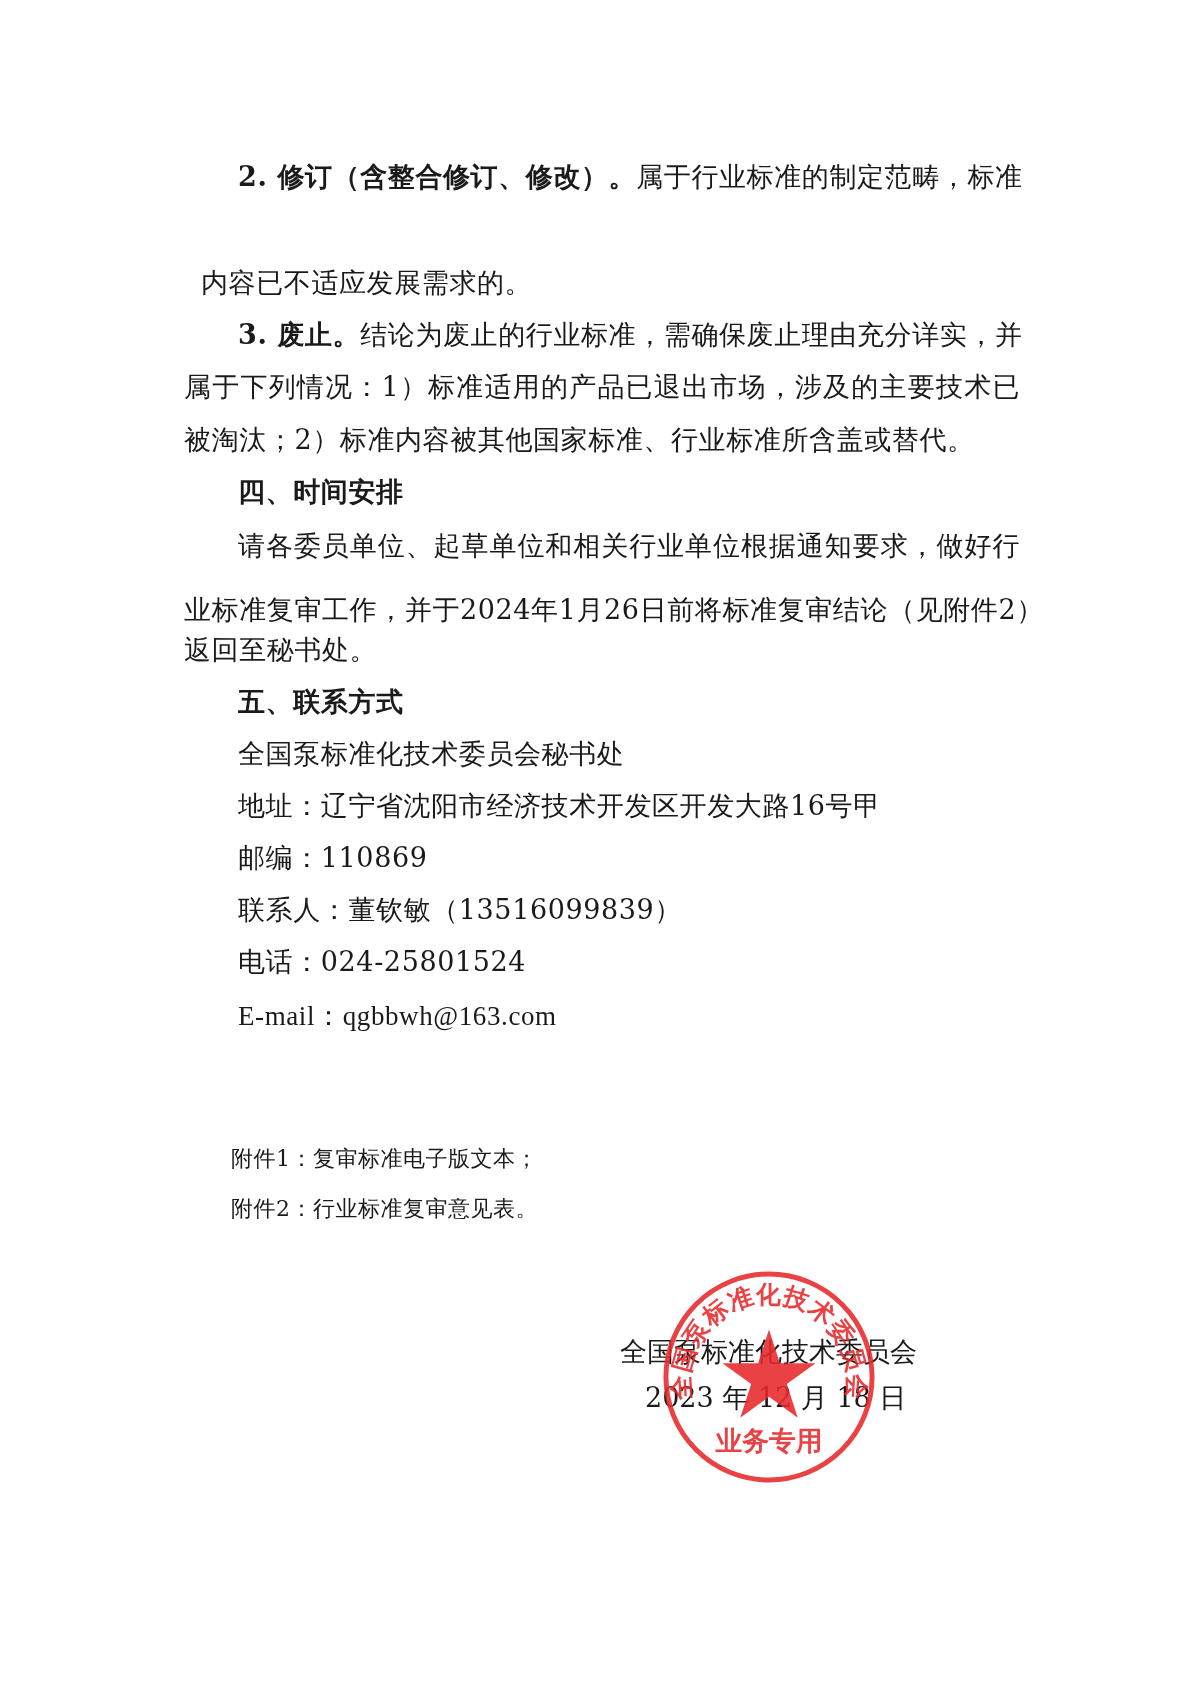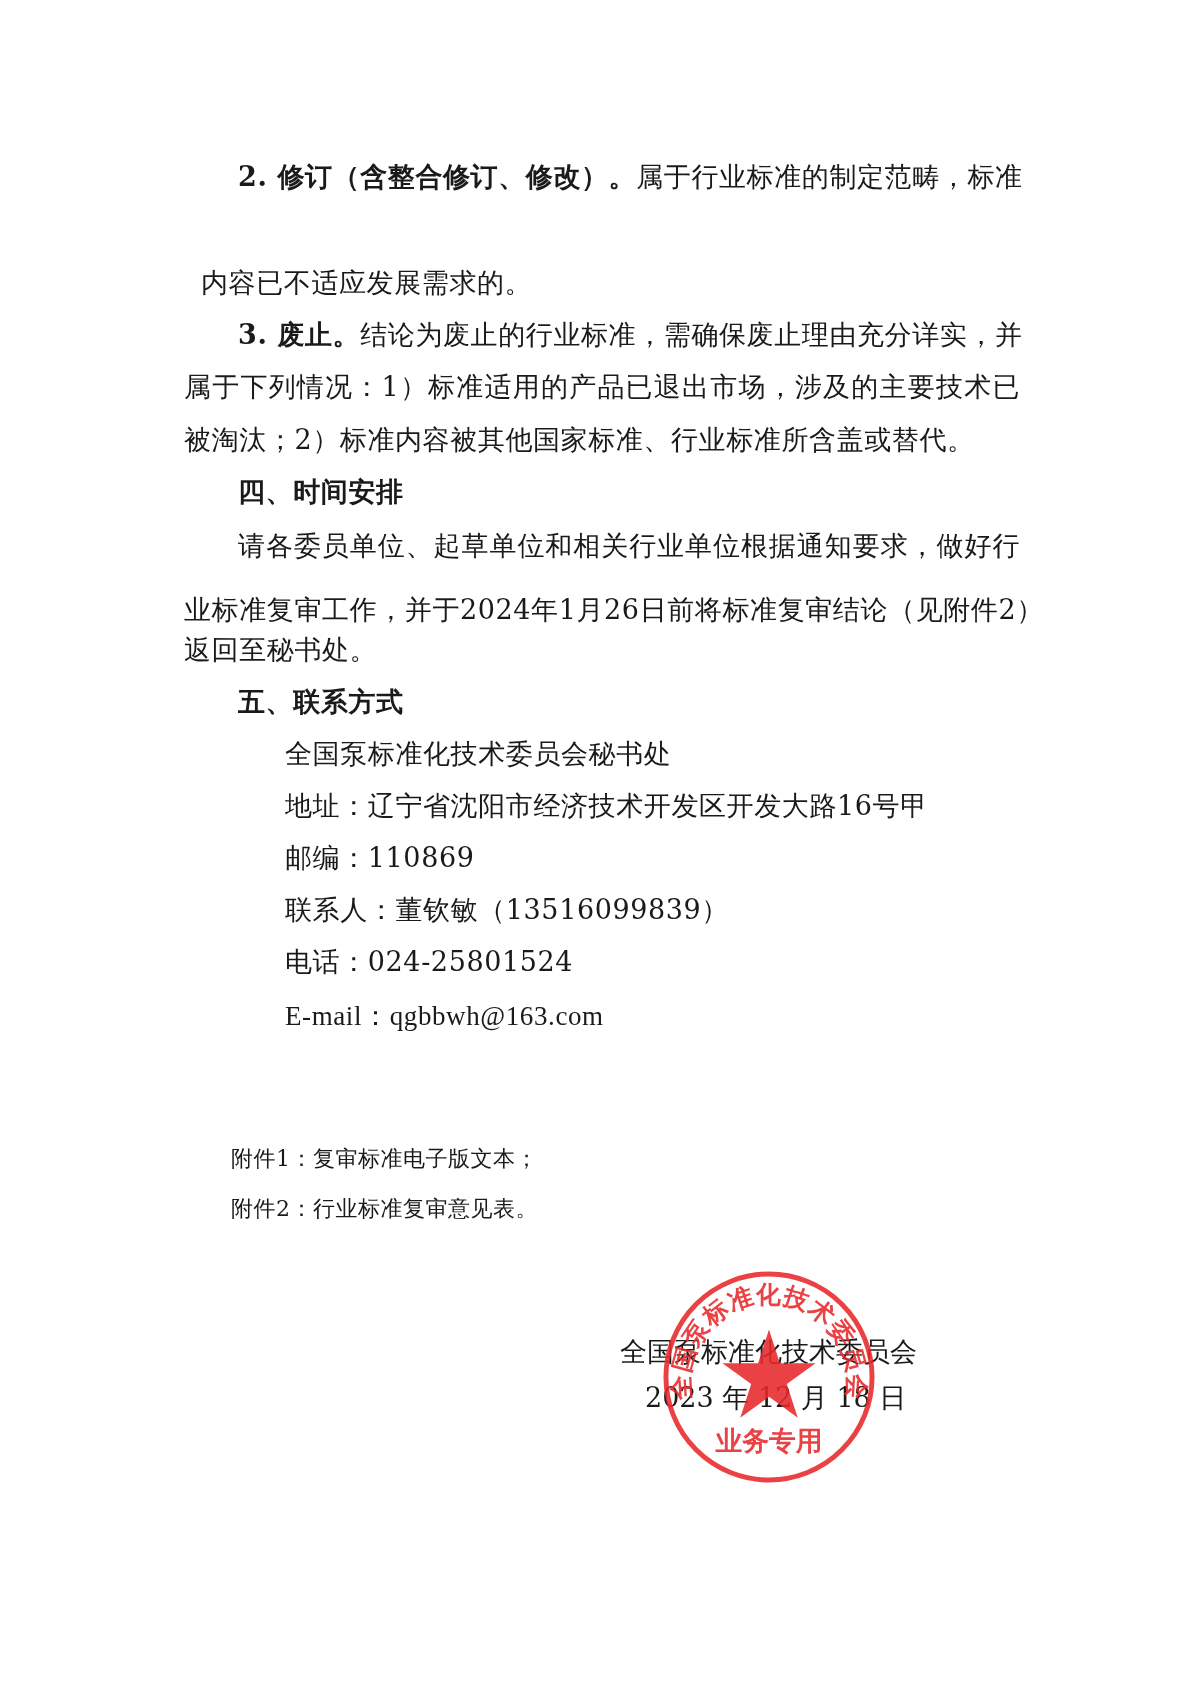--- a/index.html
+++ b/index.html
@@ -3,21 +3,21 @@
 <meta charset="utf-8">
 <style>
   html, body { margin: 0; padding: 0; background: #ffffff; }
   body { width: 1200px; height: 1697px; position: relative; overflow: hidden; font-family: "DejaVu Serif", "Liberation Serif", serif; color: #1a1a1a; }
   .page { position: absolute; left: 0; top: 0; width: 1200px; height: 1697px; }
   .line { position: absolute; left: 184px; width: 836px; font-size: 27px; line-height: 34px; white-space: nowrap; letter-spacing: 0.6px; }
   .indent { left: 238px; }
   .justify { text-align: justify; text-align-last: justify; }
   .bold { font-weight: bold; }
   .heading { font-family: "DejaVu Sans", "Liberation Sans", sans-serif; font-weight: bold; font-size: 27px; }
-  .contact { left: 238px; width: auto; margin-left: 47px; }
+  .contact { left: 238px; width: auto; }
   .email { font-family: "Liberation Serif", serif; font-size: 27px; }
   .attach { position: absolute; left: 231px; font-size: 22px; line-height: 28px; white-space: nowrap; letter-spacing: 0.5px; }
   .sig { position: absolute; font-size: 27px; line-height: 34px; white-space: nowrap; z-index: 2; }
   .seal { position: absolute; left: 660px; top: 1268px; width: 218px; height: 218px; z-index: 3; pointer-events: none; opacity: 0.88; }
 </style>
 </head>
 <body>
 
 <div class="page">
 

